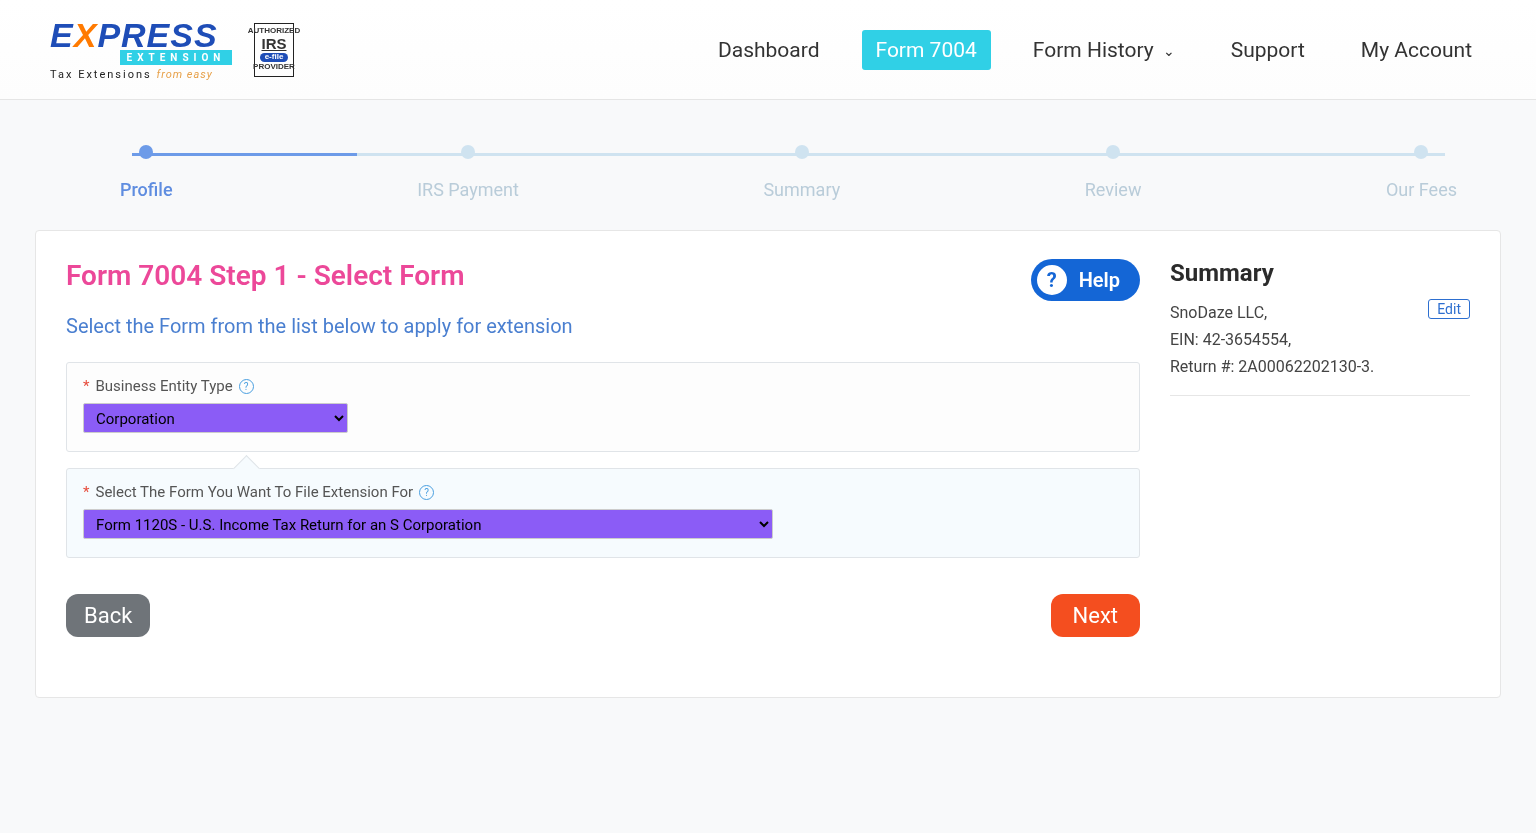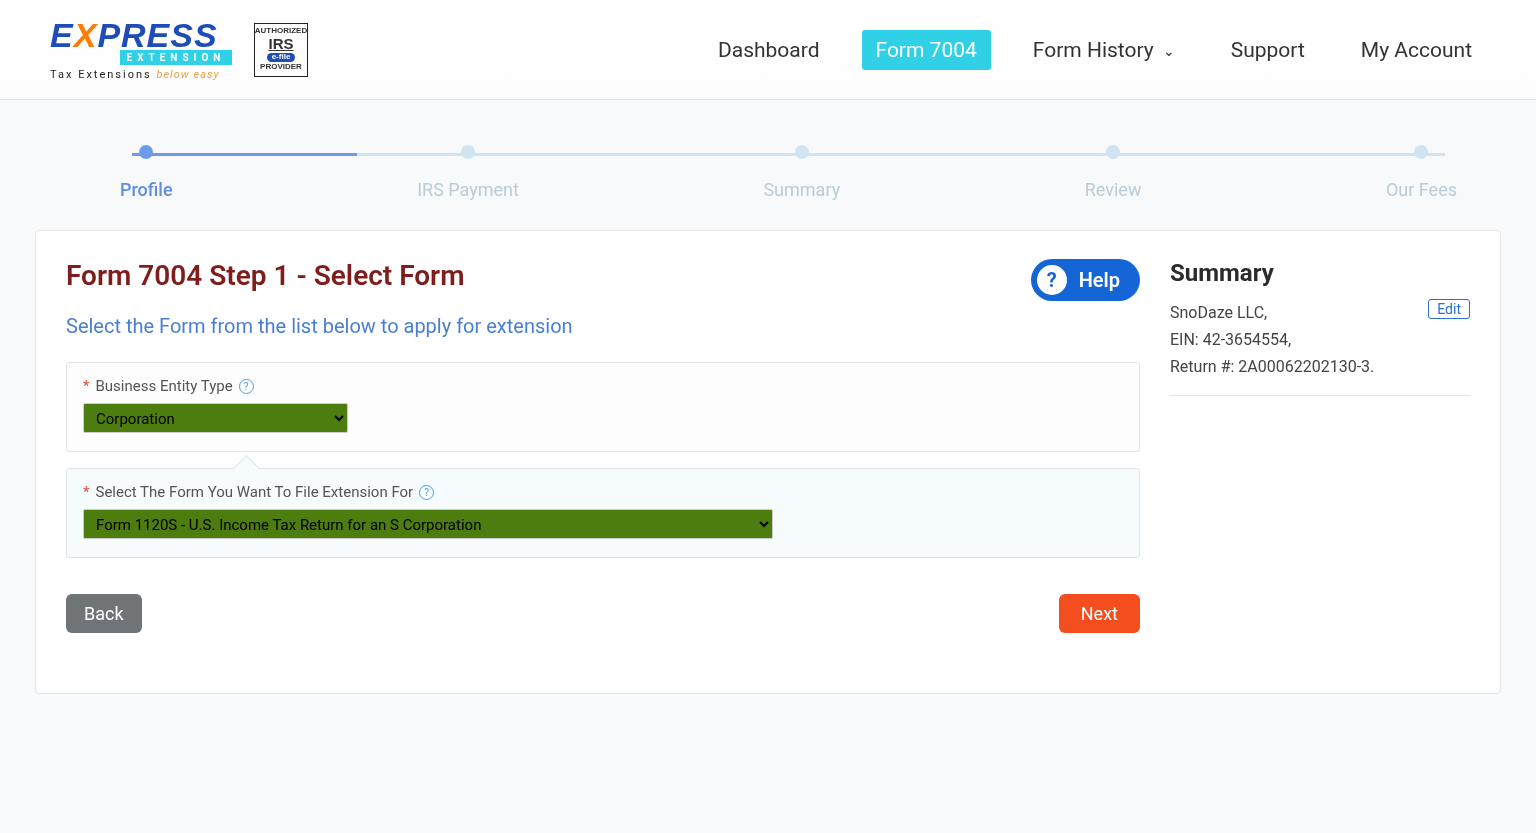--- a/index.html
+++ b/index.html
@@ -58,21 +58,21 @@
     color: #222;
     margin-top: 3px;
   }
   .logo-tagline .made-easy {
     color: #e7a14a;
     font-style: italic;
     letter-spacing: 1px;
   }
   .irs-badge {
     border: 1.5px solid #222;
-    width: 54px;
+    width: 40px;
     height: 54px;
     display: flex;
     flex-direction: column;
     align-items: center;
     justify-content: center;
     font-size: 8px;
     font-weight: 700;
     line-height: 1.1;
     font-family: Arial, sans-serif;
   }
@@ -189,21 +189,21 @@
     padding: 28px 30px 60px 30px;
     display: flex;
     gap: 30px;
   }
   .main-left {
     flex: 1;
   }
   .page-title {
     font-size: 28px;
     font-weight: 600;
-    color: #7f1d1d;
+    color: #ec4899;
     margin-bottom: 22px;
   }
   .help-pill {
     float: right;
     display: inline-flex;
     align-items: center;
     background: #1466d6;
     color: #fff;
     border-radius: 30px;
     padding: 4px 20px 4px 4px;
@@ -276,37 +276,37 @@
     font-size: 10px;
     align-items: center;
     justify-content: center;
     cursor: pointer;
   }
   select {
     font-size: 15px;
     padding: 5px 8px;
     border: 1px solid #ccc;
     border-radius: 2px;
-    background: #4d7c0f;
+    background: #8b5cf6;
     height: 30px;
     font-family: inherit;
   }
   .select-narrow { width: 265px; }
   .select-wide { width: 690px; }
 
   .action-row {
     display: flex;
     justify-content: space-between;
     margin-top: 36px;
   }
   .btn {
     border: none;
-    border-radius: 6px;
+    border-radius: 12px;
     padding: 9px 18px;
-    font-size: 18px;
+    font-size: 22px;
     color: #fff;
     cursor: pointer;
     font-family: inherit;
   }
   .btn-back { background: #6f7479; }
   .btn-next { background: #f44e1f; padding: 9px 22px; }
 
   
   .sidebar {
     width: 300px;
@@ -349,21 +349,21 @@
 
 <div class="header">
   <div class="logo-block">
     <div class="logo-express">
       <div class="logo-express-top">
         <span>E</span><span class="x">X</span><span>PRESS</span>
       </div>
       <div class="logo-ext-bar">EXTENSION</div>
       <div class="logo-tagline">
         <span>Tax Extensions</span>
-        <span class="made-easy">below easy</span>
+        <span class="made-easy">from easy</span>
       </div>
     </div>
     <div class="irs-badge">
       <div>AUTHORIZED</div>
       <div class="irs-txt">IRS</div>
       <div class="efile">e-file</div>
       <div>PROVIDER</div>
     </div>
   </div>
   <div class="nav">

